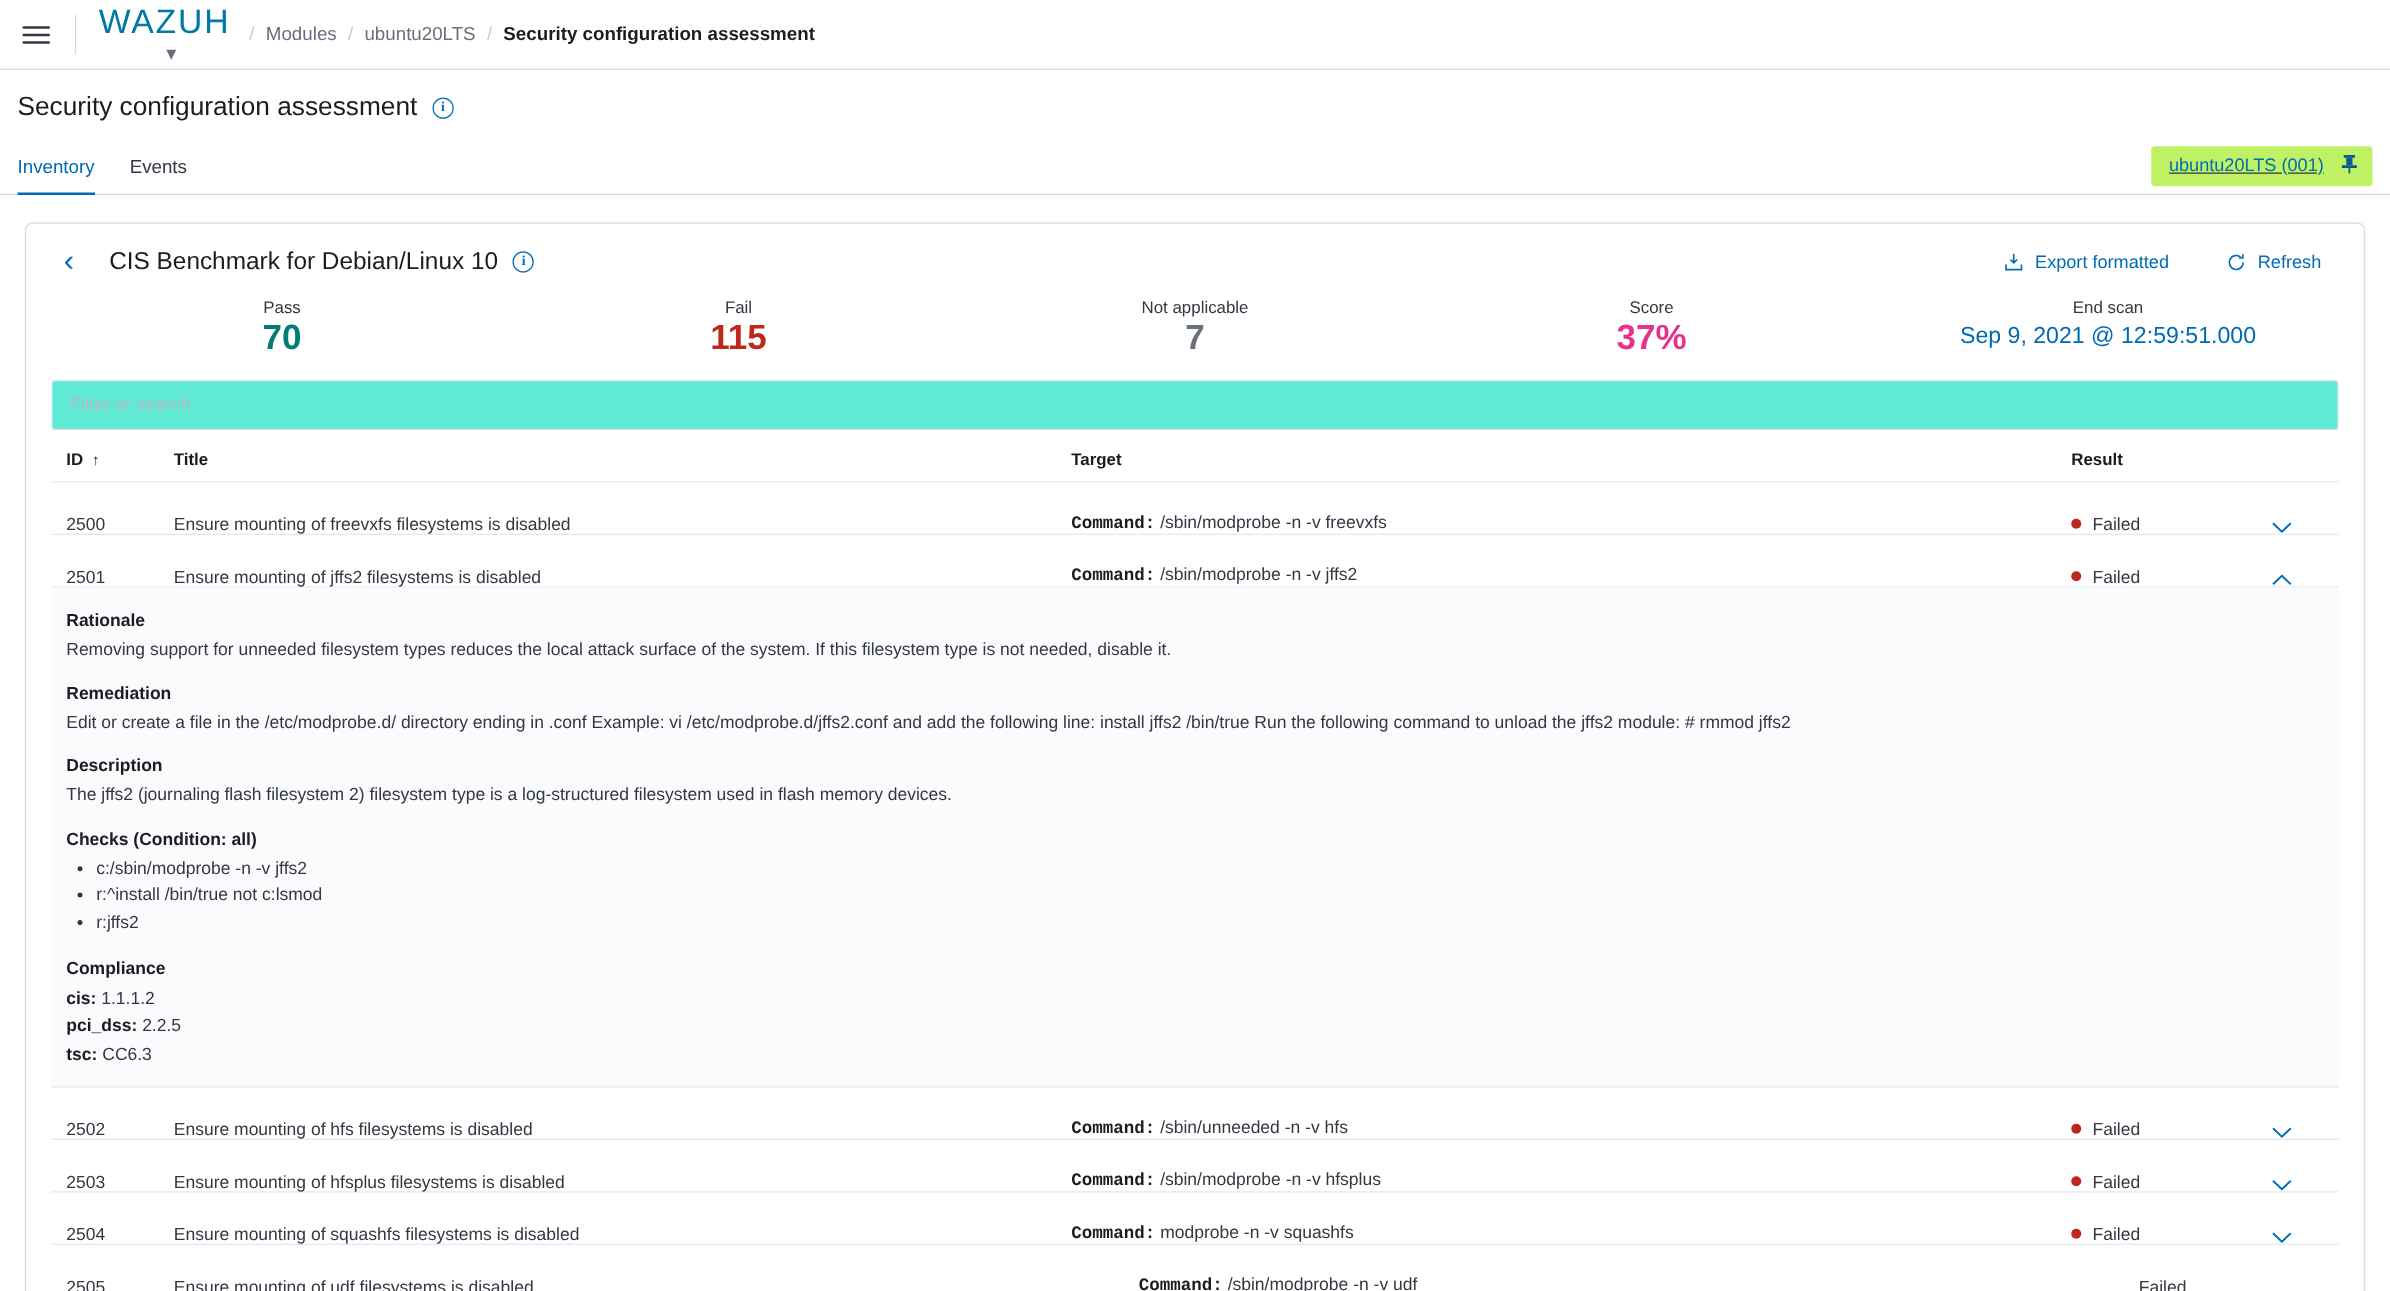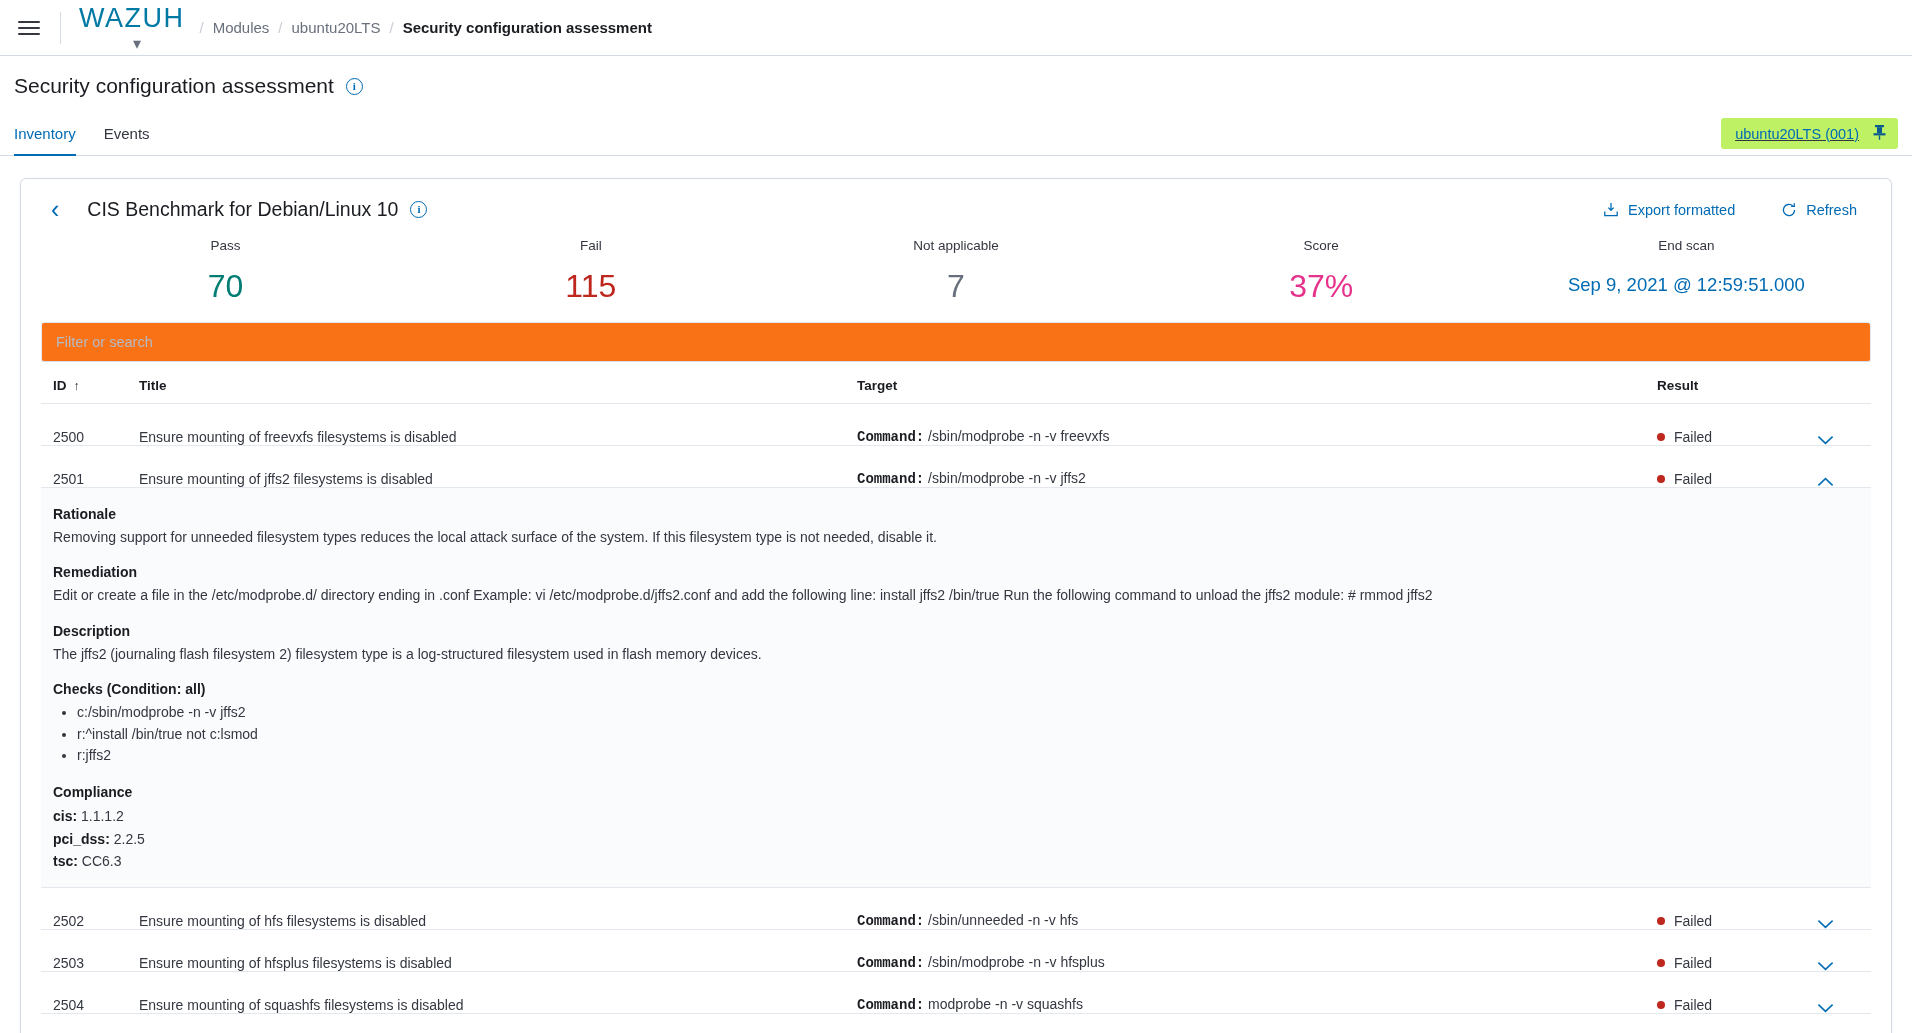--- a/index.html
+++ b/index.html
@@ -103,28 +103,28 @@
     color:#006bb4; font-size: 14.5px; cursor:pointer;
   }
   .action-btn svg { display:block; }
 
   
   .stats {
     display:flex; padding: 16px 22px 0 22px;
   }
   .stat { flex:1; text-align:center; }
   .stat-label { font-size: 13.5px; color:#343741; }
-  .stat-value { font-size: 32px; font-weight:400; margin-top: 16px; line-height: 1.1; }
-  .stat-date { font-size: 18.5px; font-weight:400; margin-top: 22px; line-height:1.1; }
+  .stat-value { font-size: 28px; font-weight:700; margin-top: 2px; line-height: 1.1; }
+  .stat-date { font-size: 18.5px; font-weight:400; margin-top: 5px; line-height:1.1; }
 
   
   .search-wrap { padding: 18px 20px 0 20px; }
   .search-box {
     width:100%; height: 40px;
-    background:#f97316; border:1px solid #e4e8ee;
+    background:#5eead4; border:1px solid #e4e8ee;
     border-radius: 3px; border-bottom-color:#d8dde5;
     display:flex; align-items:center; padding: 0 14px;
   }
   .search-box input {
     border:none; outline:none; background:transparent;
     font-size: 14.5px; color:#343741; width:100%;
     font-family:"Liberation Sans", sans-serif;
   }
   .search-box input::placeholder { color:#b5bac4; }
 

